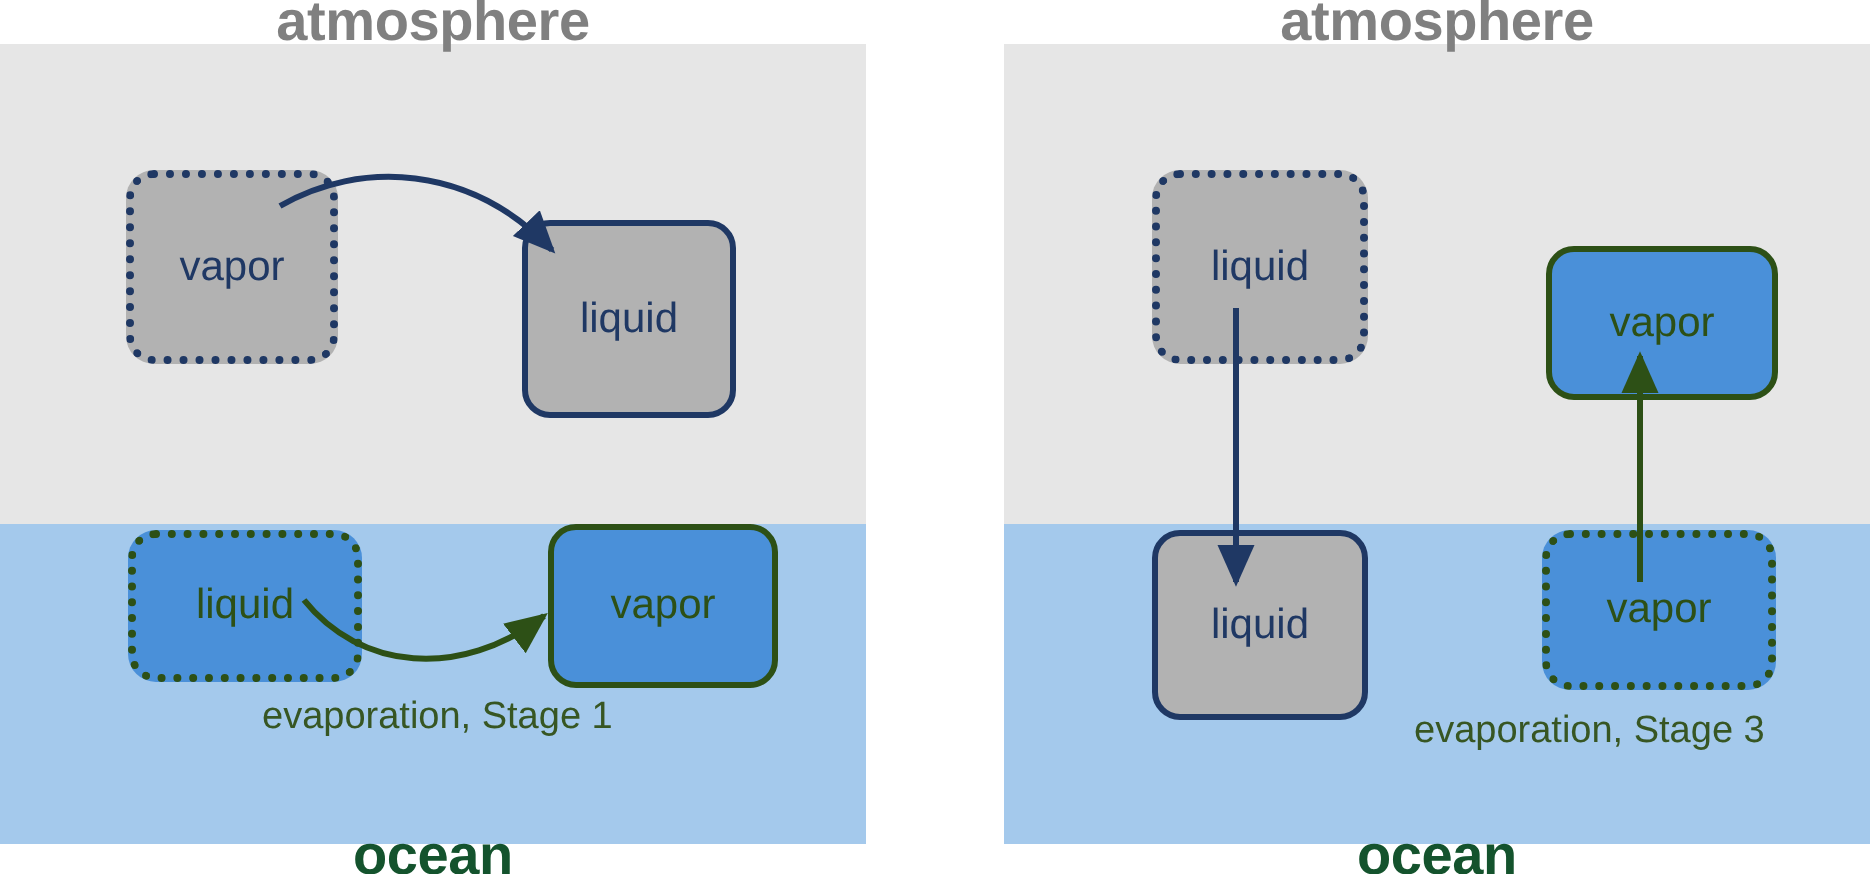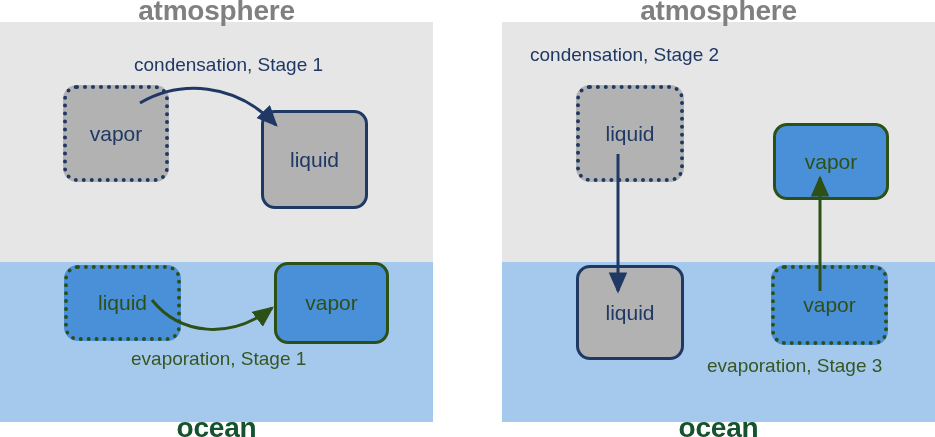--- a/index.html
+++ b/index.html
@@ -100,21 +100,20 @@
 
 <div class="panel panel-left">
 
   <div class="band-atmosphere"></div>
   <div class="band-ocean"></div>
 
   <div class="band-title title-atmosphere">atmosphere</div>
 
   <div class="band-title title-ocean">ocean</div>
 
-  <div class="proc-label lbl-navy" style="left:134px; top:54px;">condensation, Stage 1</div>
 
   <div class="box box-gray edge-dotted-navy txt-navy" style="left:52px; top:85px; width:106px; height:97px;">vapor</div>
 
   <div class="box box-gray edge-solid-navy txt-navy" style="left:250px; top:110px; width:107px; height:99px;">liquid</div>
 
   <div class="box box-blue edge-dotted-green txt-green" style="left:53px; top:265px; width:117px; height:76px;">liquid</div>
 
   <div class="box box-blue edge-solid-green txt-green" style="left:263px; top:262px; width:115px; height:82px;">vapor</div>
 
   <div class="proc-label lbl-green" style="left:131px; top:348px;">evaporation, Stage 1</div>
@@ -135,21 +134,20 @@
 
 <div class="panel panel-right">
 
   <div class="band-atmosphere"></div>
   <div class="band-ocean"></div>
 
   <div class="band-title title-atmosphere">atmosphere</div>
 
   <div class="band-title title-ocean">ocean</div>
 
-  <div class="proc-label lbl-navy" style="left:28px; top:44px;">condensation, Stage 2</div>
 
   <div class="box box-gray edge-dotted-navy txt-navy" style="left:63px; top:85px; width:108px; height:97px;">liquid</div>
 
   <div class="box box-blue edge-solid-green txt-green" style="left:260px; top:123px; width:116px; height:77px;">vapor</div>
 
   <div class="box box-gray edge-solid-navy txt-navy" style="left:63px; top:265px; width:108px; height:95px;">liquid</div>
 
   <div class="box box-blue edge-dotted-green txt-green" style="left:258px; top:265px; width:117px; height:80px;">vapor</div>
 
   <div class="proc-label lbl-green" style="left:205px; top:355px;">evaporation, Stage 3</div>

